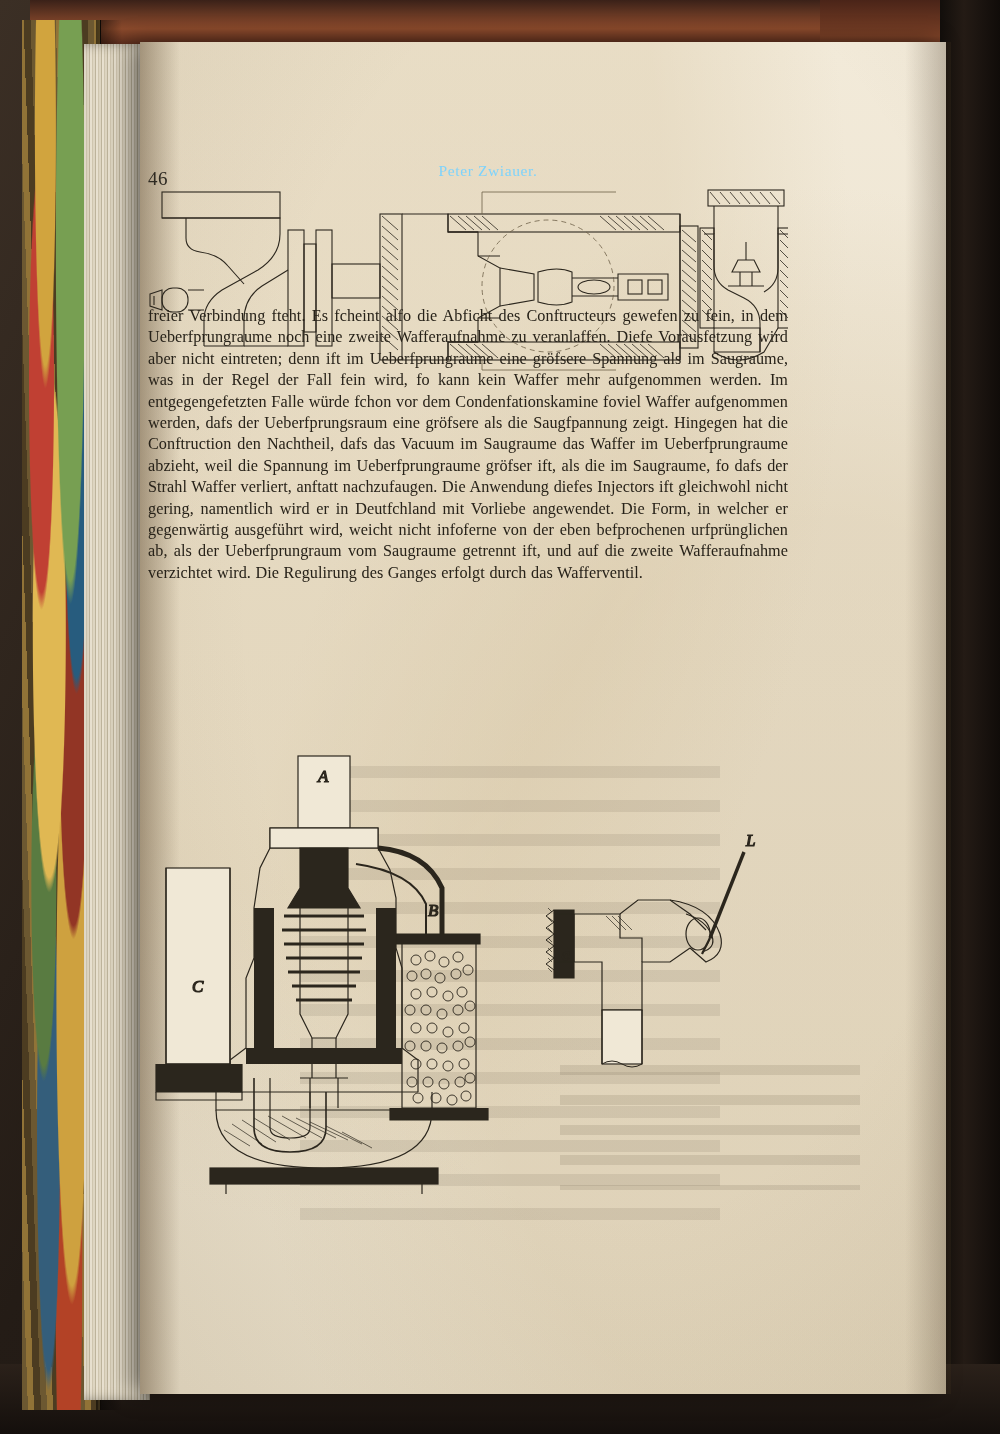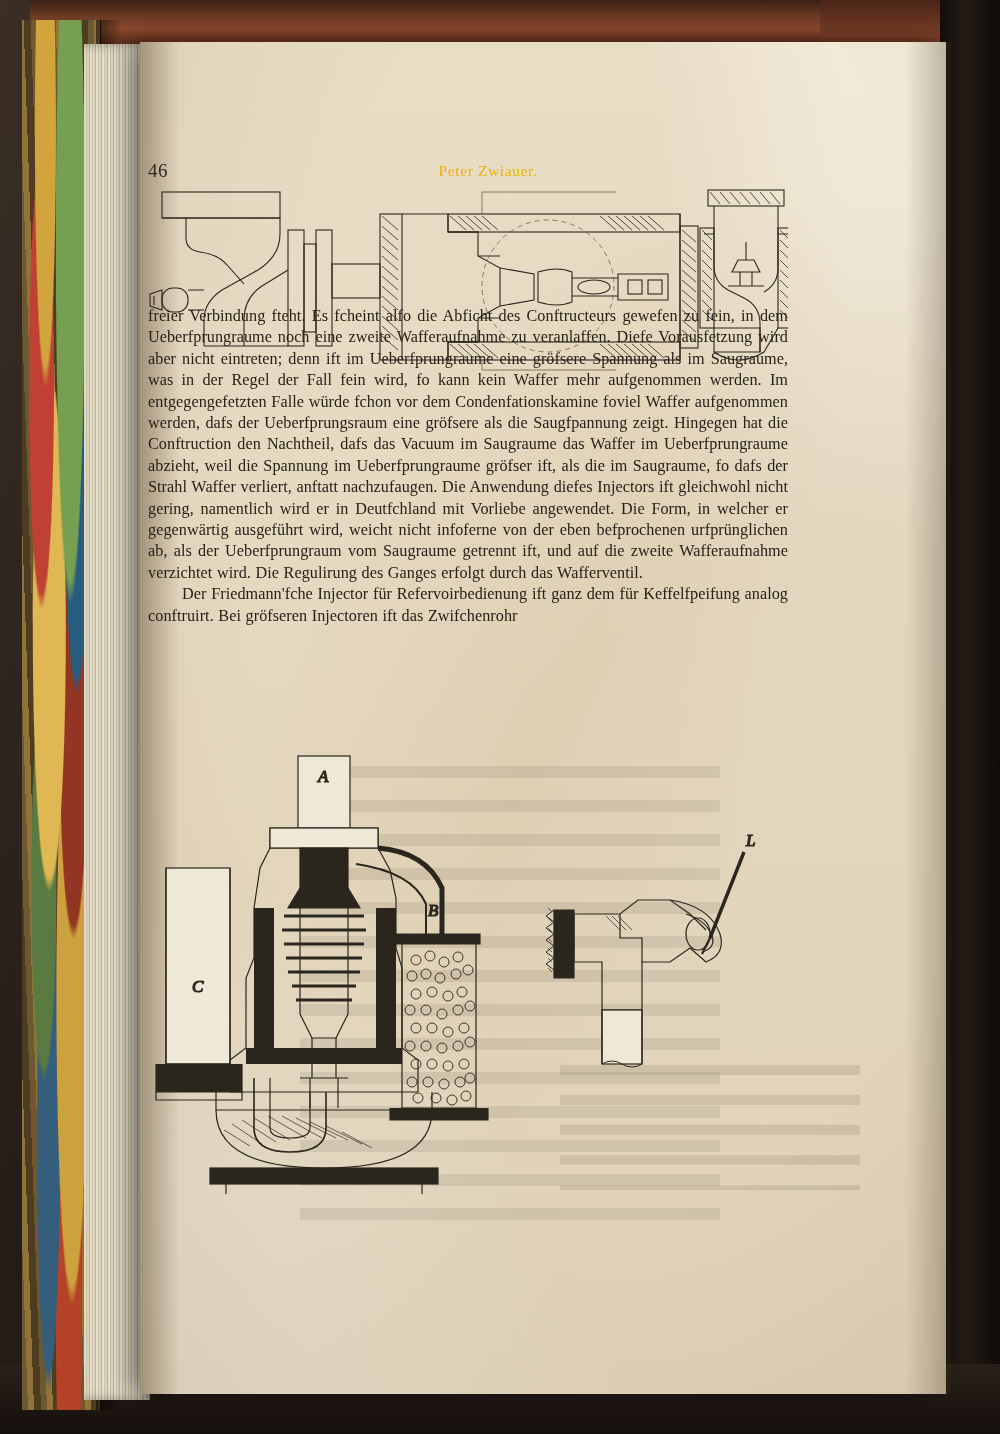--- a/index.html
+++ b/index.html
@@ -142,31 +142,31 @@
     left: 148px; top: 160px;
     width: 640px;
   }
   .runhead {
     position: relative;
     height: 26px;
     margin-bottom: 6px;
   }
   .folio {
     position: absolute;
-    left: 0; top: 0;
+    left: 0; top: 8px;
     font-size: 19px;
     color: #2e2a22;
     letter-spacing: .5px;
   }
   .runtitle {
     position: absolute;
     left: 0; right: 0; top: 2px;
     text-align: center;
     font-size: 15.5px;
-    color: #eab308;
+    color: #7dd3fc;
     letter-spacing: .6px;
     padding-left: 40px;
   }
 
   .body-text p {
     margin: 0;
     font-size: 16.2px;
     line-height: 21.4px;
     color: #272219;
     text-align: justify;
@@ -296,21 +296,20 @@
     </svg>
   </div>
 
   <div class="content">
     <div class="runhead">
       <div class="folio">46</div>
       <div class="runtitle">Peter Zwiauer.</div>
     </div>
     <div class="body-text" style="margin-top:120px">
       <p>freier Verbindung fteht. Es fcheint alfo die Abficht des Conftructeurs gewefen zu fein, in dem Ueberfprungraume noch eine zweite Wafferaufnahme zu veranlaffen. Diefe Vorausfetzung wird aber nicht eintreten; denn ift im Ueberfprungraume eine gröfsere Spannung als im Saugraume, was in der Regel der Fall fein wird, fo kann kein Waffer mehr aufgenommen werden. Im entgegengefetzten Falle würde fchon vor dem Condenfationskamine foviel Waffer aufgenommen werden, dafs der Ueberfprungsraum eine gröfsere als die Saugfpannung zeigt. Hingegen hat die Conftruction den Nachtheil, dafs das Vacuum im Saugraume das Waffer im Ueberfprungraume abzieht, weil die Spannung im Ueberfprungraume gröfser ift, als die im Saugraume, fo dafs der Strahl Waffer verliert, anftatt nachzufaugen. Die Anwendung diefes Injectors ift gleichwohl nicht gering, namentlich wird er in Deutfchland mit Vorliebe angewendet. Die Form, in welcher er gegenwärtig ausgeführt wird, weicht nicht infoferne von der eben befprochenen urfprünglichen ab, als der Ueberfprungraum vom Saugraume getrennt ift, und auf die zweite Wafferaufnahme verzichtet wird. Die Regulirung des Ganges erfolgt durch das Wafferventil.</p>
-      <p class="indent">Der Friedmann'fche Injector für Refervoirbedienung ift ganz dem für Keffelfpeifung analog conftruirt. Bei gröfseren Injectoren ift das Zwifchenrohr</p>
     </div>
   </div>
 
   <div class="fig" id="fig-bottom">
     <svg width="640" height="470" viewBox="0 0 640 470">
       <g fill="none" stroke="#2b261d" stroke-width="1.2">
 
         <rect x="148" y="8" width="52" height="72" fill="#f0e8d6"></rect>
         <path d="M148 80 L120 80 L120 100 L228 100 L228 80 L200 80"></path>
         <rect x="120" y="80" width="108" height="20" fill="#f0e8d6"></rect>

